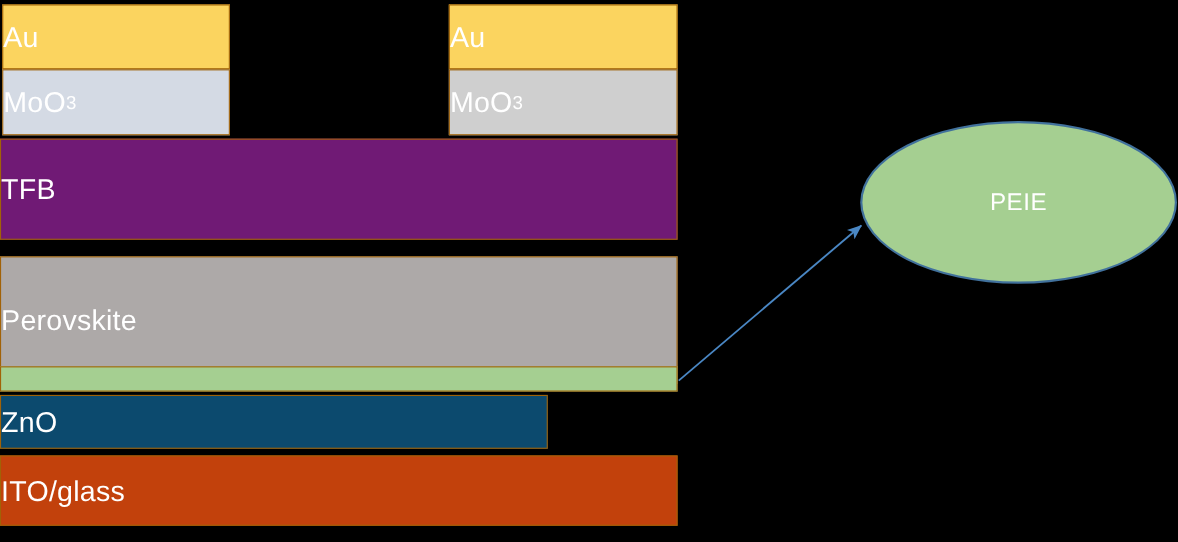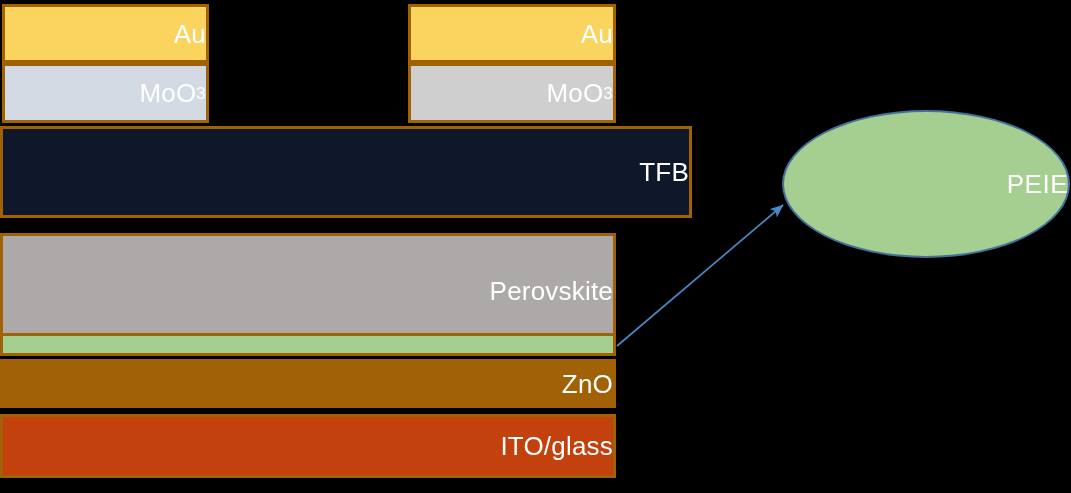--- a/index.html
+++ b/index.html
@@ -13,65 +13,65 @@
     height: 493px;
     background: #000000;
     overflow: hidden;
     font-family: "Liberation Sans", sans-serif;
   }
 
   
   .layer {
     position: absolute;
     box-sizing: border-box;
-    border: 3px solid #a16207;
+    border: 1px solid #a16207;
     display: flex;
     align-items: center;
-    justify-content: flex-end;
+    justify-content: flex-start;
     color: #FFFFFF;
     font-size: 26px;
     line-height: 1;
     letter-spacing: 0.2px;
     white-space: nowrap;
   }
   .layer .sub {
     font-size: 17px;
     vertical-align: sub;
     line-height: 1;
   }
 
   
   #au-left     { left: 2px;   top: 4px;   width: 207px; height: 59px;  background: #FBD45F; }
   #moo3-left   { left: 2px;   top: 63px;  width: 207px; height: 60px;  background: #D4DAE4; }
   #au-right    { left: 408px; top: 4px;   width: 208px; height: 59px;  background: #FBD45F; }
   #moo3-right  { left: 408px; top: 63px;  width: 208px; height: 60px;  background: #CFCFCF; }
 
   
-  #tfb         { left: 0px;   top: 126px; width: 692px; height: 92px;  background: #0f172a; }
+  #tfb         { left: 0px;   top: 126px; width: 616px; height: 92px;  background: #701a75; }
   #perovskite  { left: 0px;   top: 217px; width: 616px; height: 116px; background: #ADA9A8; margin-top: 16px; }
   #peie-layer  { left: 0px;   top: 333px; width: 616px; height: 23px;  background: #A5CF91; }
-  #zno         { left: 0px;   top: 359px; width: 616px; height: 49px;  background: #a16207; }
+  #zno         { left: 0px;   top: 359px; width: 498px; height: 49px;  background: #0c4a6e; }
   #ito-glass   { left: 0px;   top: 414px; width: 616px; height: 64px;  background: #c2410c; }
 
   
   #peie-ellipse {
     position: absolute;
     box-sizing: border-box;
     left: 782px;
     top: 110px;
     width: 288px;
     height: 148px;
     background: #A5CF91;
     border: 2px solid #41719C;
     border-radius: 50%;
     display: flex;
     align-items: center;
-    justify-content: flex-end;
+    justify-content: center;
     color: #FFFFFF;
-    font-size: 26px;
+    font-size: 22px;
     letter-spacing: 0.5px;
   }
 
   
   #connector {
     position: absolute;
     left: 0;
     top: 0;
     width: 1071px;
     height: 493px;

